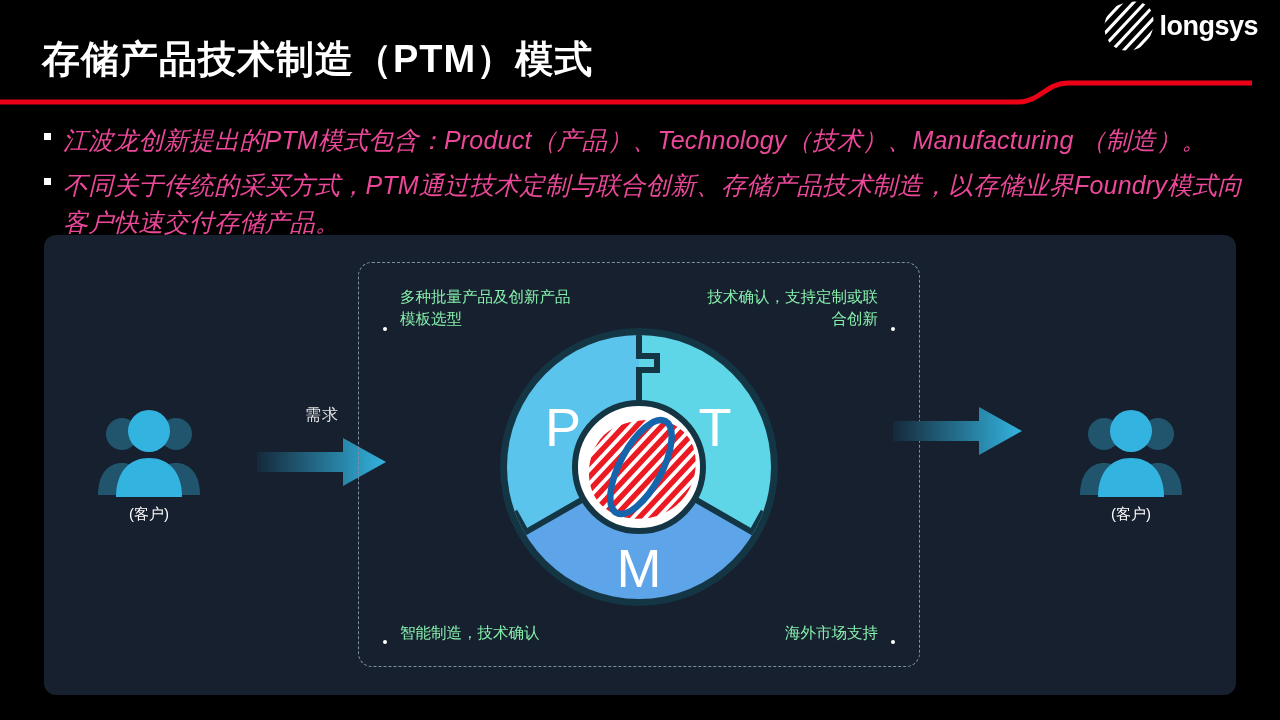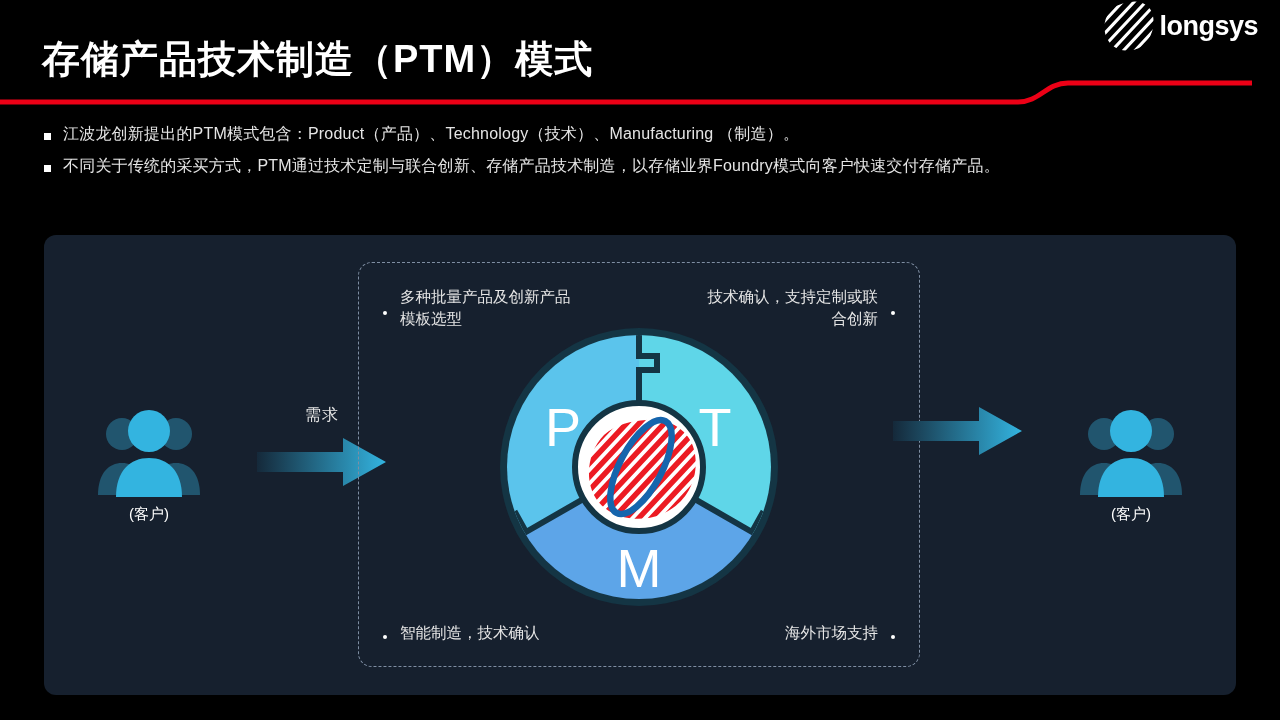--- a/index.html
+++ b/index.html
@@ -66,24 +66,25 @@
   }
   .bullet-marker {
     width: 7px;
     height: 7px;
     background: #ffffff;
     margin-top: 11px;
     margin-right: 12px;
     flex: 0 0 auto;
   }
   .bullet-text {
-    font-size: 16px;
+    font-size: 25px;
     line-height: 1.45;
-    color: #e5e5e5;
+    color: #ec4899;
     letter-spacing: 0.2px;
+    font-style: italic;
   }
 
   
   #content-panel {
     position: absolute;
     left: 44px;
     top: 235px;
     width: 1192px;
     height: 460px;
     background: #16202e;
@@ -98,24 +99,24 @@
     width: 562px;
     height: 405px;
     border: 1.6px dashed #7f8ea3;
     border-radius: 14px;
     box-sizing: border-box;
   }
 
   .corner-label {
     position: absolute;
     display: flex;
-    align-items: center;
+    align-items: flex-end;
     font-size: 15.5px;
     line-height: 1.45;
-    color: #e5e5e5;
+    color: #86efac;
     white-space: pre-line;
   }
   .corner-label .dot {
     width: 4px;
     height: 4px;
     border-radius: 50%;
     background: #ffffff;
     flex: 0 0 auto;
     margin-top: 9px;
   }

